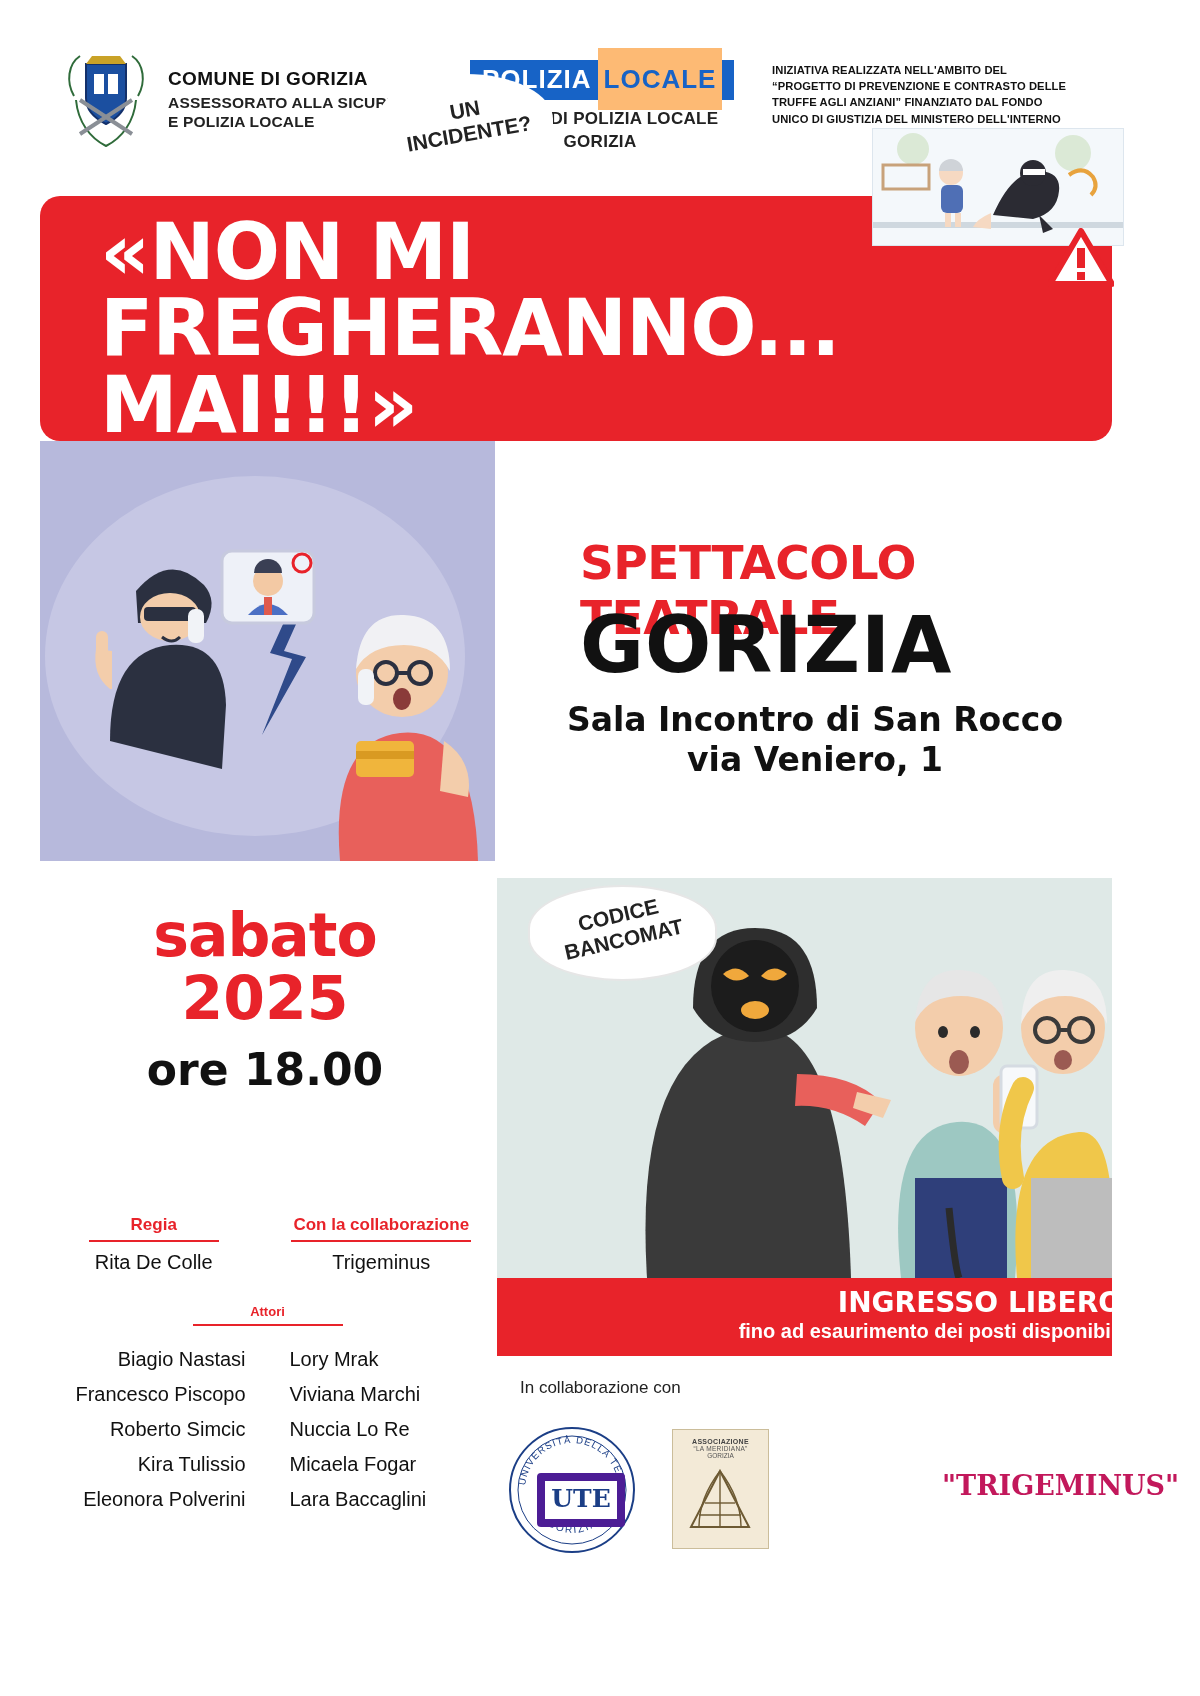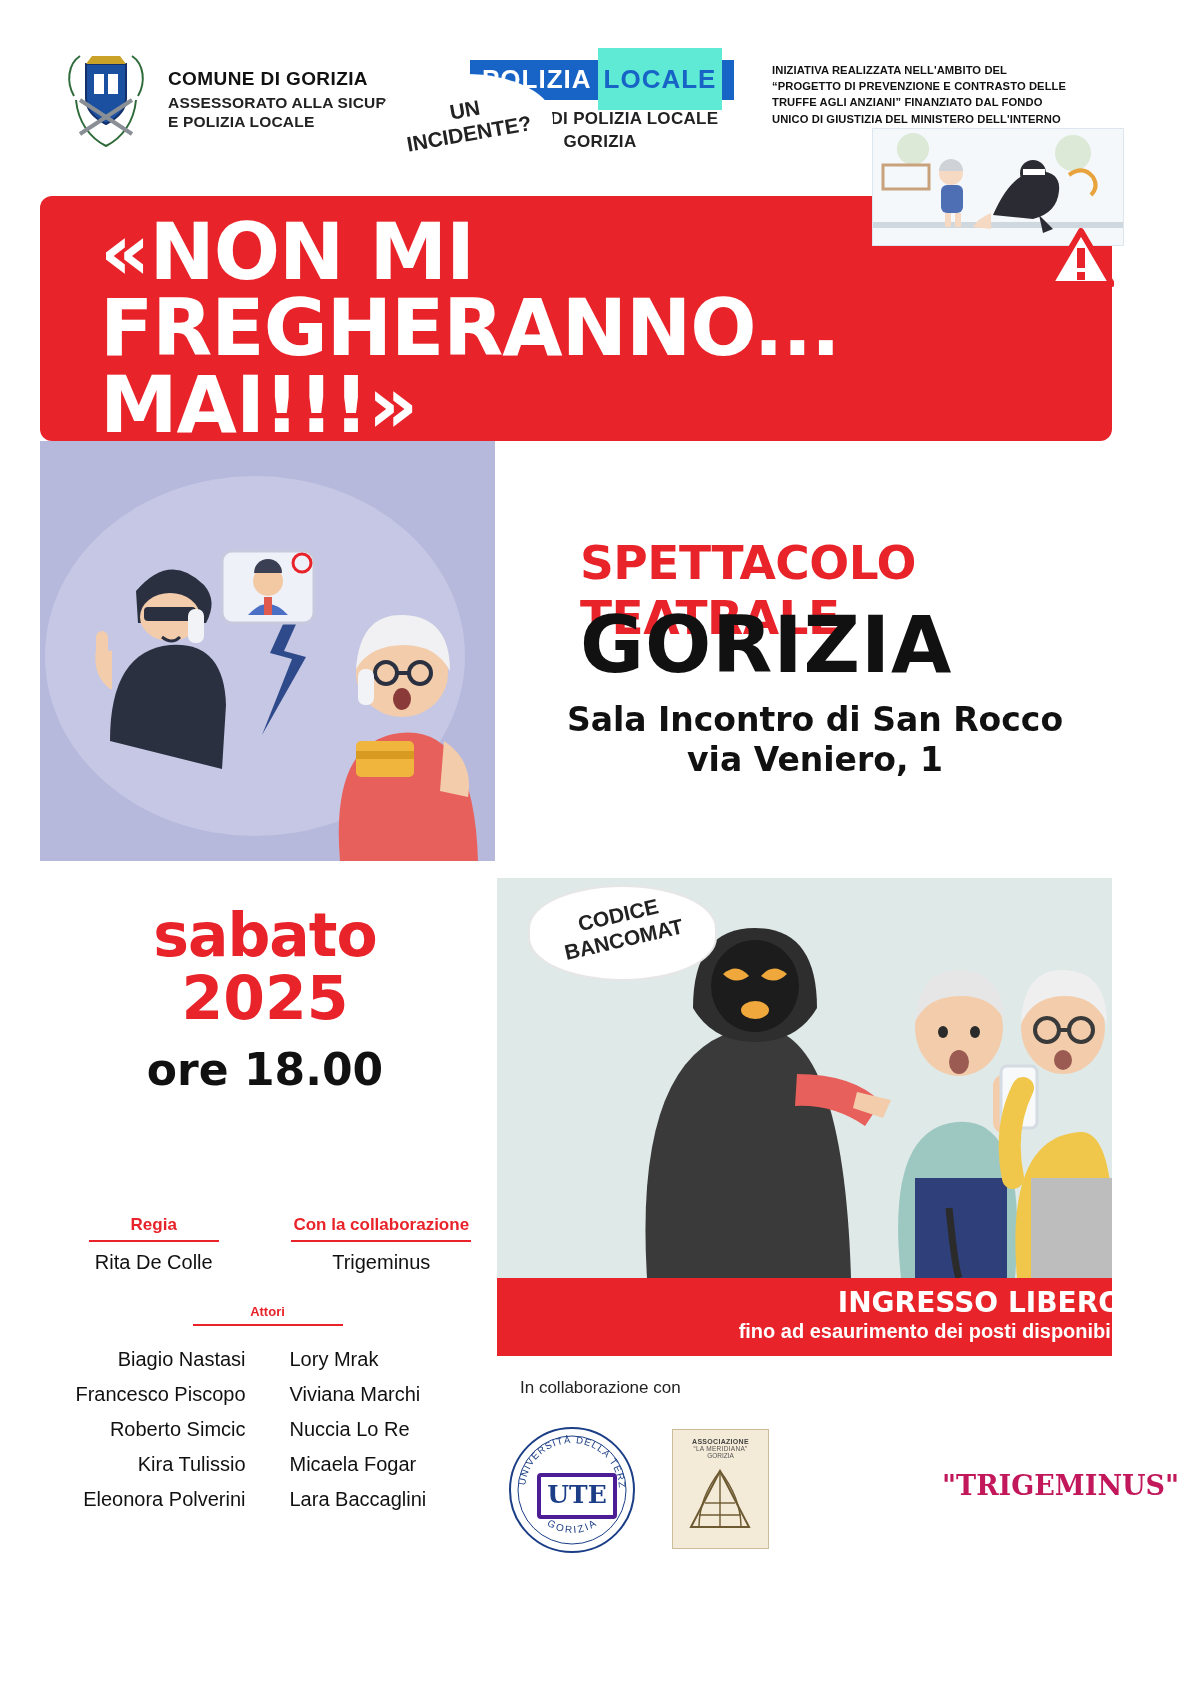--- a/index.html
+++ b/index.html
@@ -13,28 +13,28 @@
   
   .header { position:absolute; left:0; top:0; width:1200px; height:185px; }
   .crest { position:absolute; left:60px; top:38px; width:92px; height:118px; }
   .crest svg { display:block; }
   .comune-block { position:absolute; left:168px; top:68px; }
   .comune-title { font-size:19px; font-weight:bold; letter-spacing:.4px; color:#111; }
   .comune-sub { font-size:15.5px; font-weight:bold; color:#222; line-height:1.25; margin-top:3px; letter-spacing:.2px;}
   .pl-block { position:absolute; left:470px; top:60px; width:260px; text-align:center; }
   .pl-badge { display:inline-block; background:#1763c6; color:#fff; font-size:26px; font-weight:bold;
               letter-spacing:1px; padding:4px 12px 5px 12px; }
-  .pl-badge .w2 { background:#5eead4; color:#1763c6; padding:16px 6px; margin-left:6px;}
+  .pl-badge .w2 { background:#fdba74; color:#1763c6; padding:16px 6px; margin-left:6px;}
   .pl-sub { font-size:17px; font-weight:bold; color:#222; margin-top:8px; line-height:1.35; letter-spacing:.3px;}
   .finanz { position:absolute; left:772px; top:62px; width:300px; font-size:11.2px; line-height:1.45;
             font-weight:bold; color:#111; letter-spacing:.1px; }
 
   
   .title-banner { position:absolute; left:40px; top:196px; width:1072px; height:245px;
-                  background:#e8232a; border-radius:12px; }
+                  background:#e8232a; border-radius:20px; }
   .title-text { position:absolute; left:60px; top:18px; width:960px; color:#fff;
                 font-family:"DejaVu Sans", sans-serif; font-weight:bold; font-size:78px;
                 line-height:.98; letter-spacing:-1px; }
   .title-text .l2 { display:block; }
 
   
   .banner-ill { position:absolute; right:20px; top:128px; width:250px; height:116px;
                 background:#f3f7fb; border:1px solid #dde6ee; overflow:hidden; }
   .warn-tri { position:absolute; right:30px; top:228px; width:66px; height:60px; }
 
@@ -95,21 +95,21 @@
   .logos { position:absolute; left:497px; top:1415px; width:640px; height:150px; }
   .logo { position:absolute; }
   .ute { left:10px; top:10px; width:130px; height:130px; }
   .merid { left:175px; top:14px; width:95px; height:118px; background:#f3ead7; border:1px solid #cbbd9a; }
   .cuore { left:305px; top:30px; width:120px; height:95px; }
   .trig { left:445px; top:55px; width:185px; height:48px; }
   .trig-txt { font-family:"DejaVu Serif", serif; font-weight:bold; font-size:27px; color:#c2185b; letter-spacing:0; }
   .merid-t1 { font-size:7px; text-align:center; margin-top:8px; font-weight:bold; color:#444; letter-spacing:.3px;}
   .merid-t2 { font-size:6.5px; text-align:center; color:#555; letter-spacing:.3px;}
   .merid-t3 { font-size:6.5px; text-align:center; color:#555; }
-  .ute-center { position:absolute; left:30px; top:48px; width:72px; height:38px; border:4px solid #4c1d95;
+  .ute-center { position:absolute; left:30px; top:48px; width:72px; height:38px; border:8px solid #4c1d95;
                 border-radius:4px; color:#1b3e86; font-size:25px; font-weight:bold; text-align:center; line-height:36px;
                 font-family:"DejaVu Serif", serif; }
 </style>
 </head>
 <body>
 
 <div class="poster">
 
   <div class="header">
 

